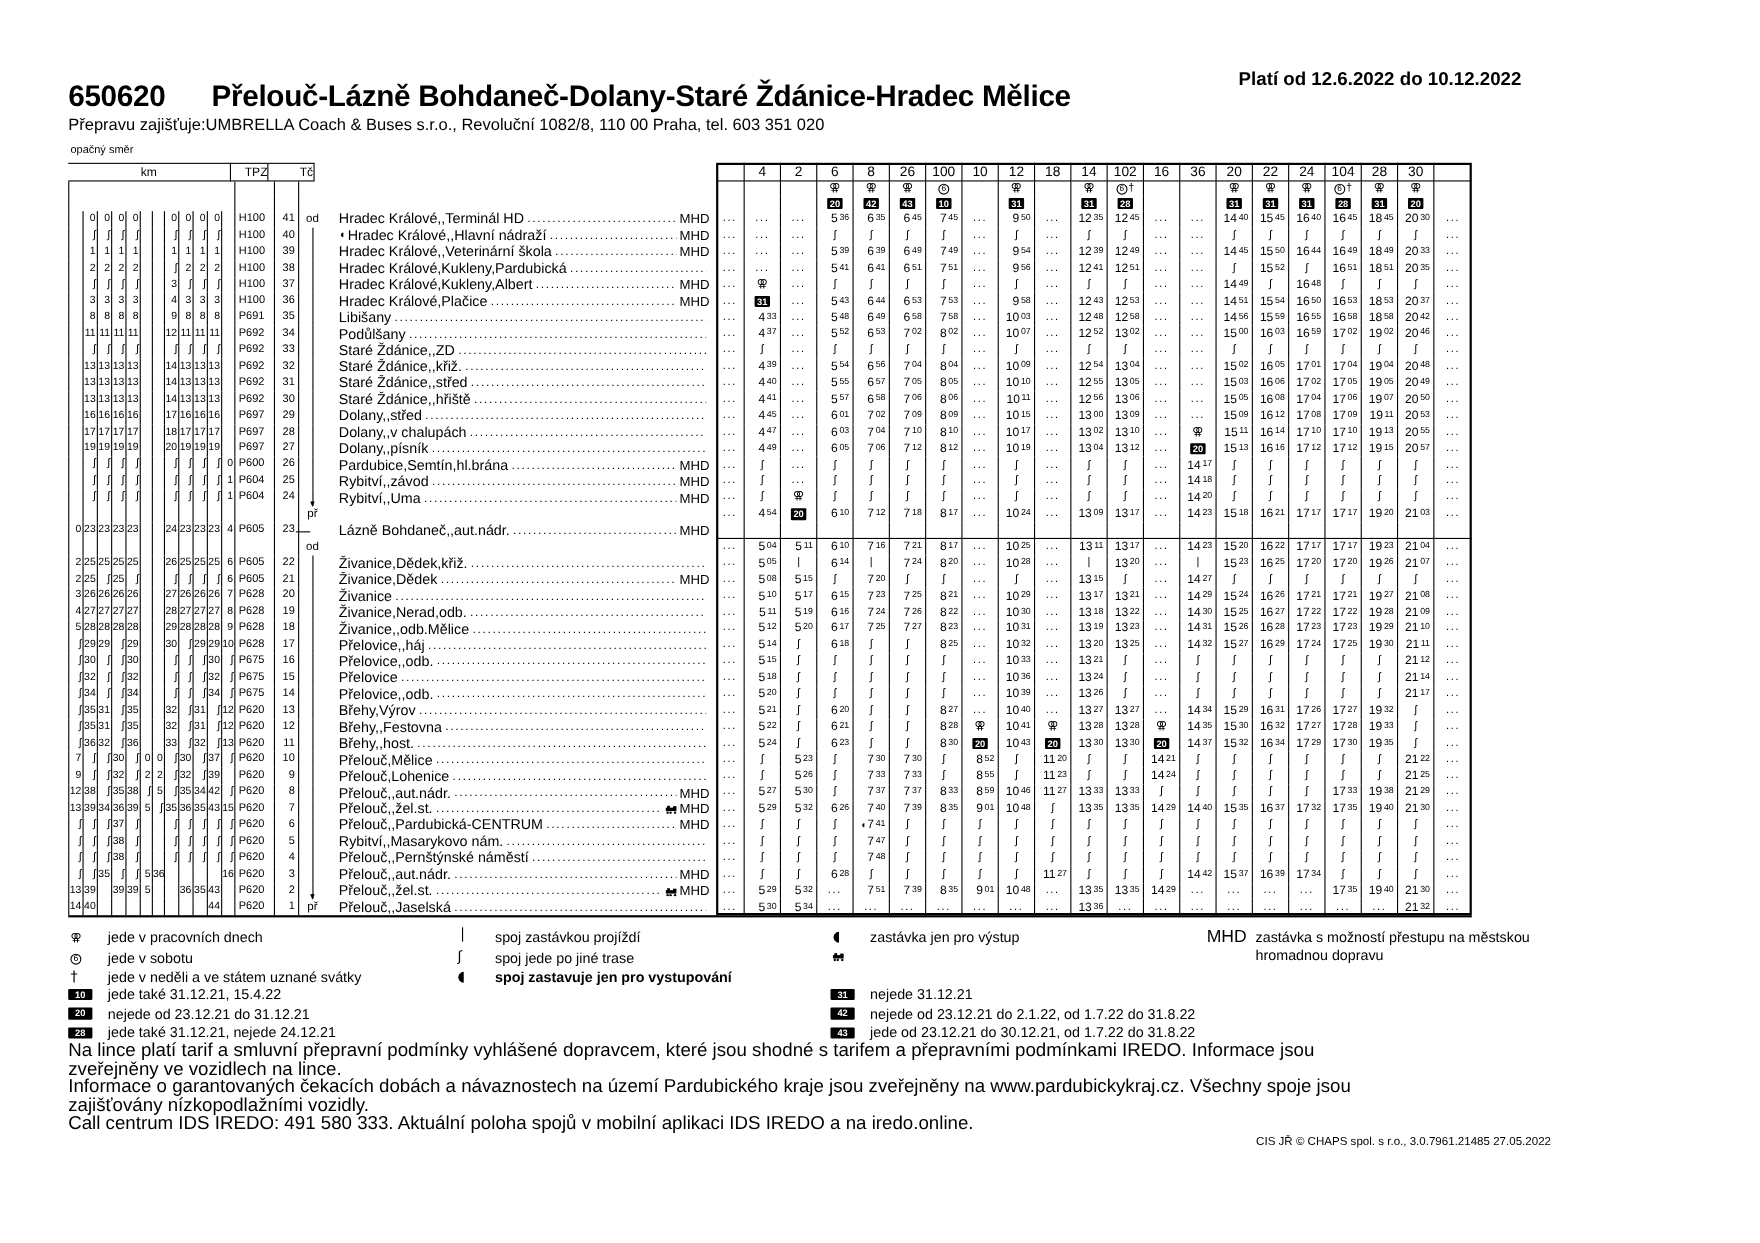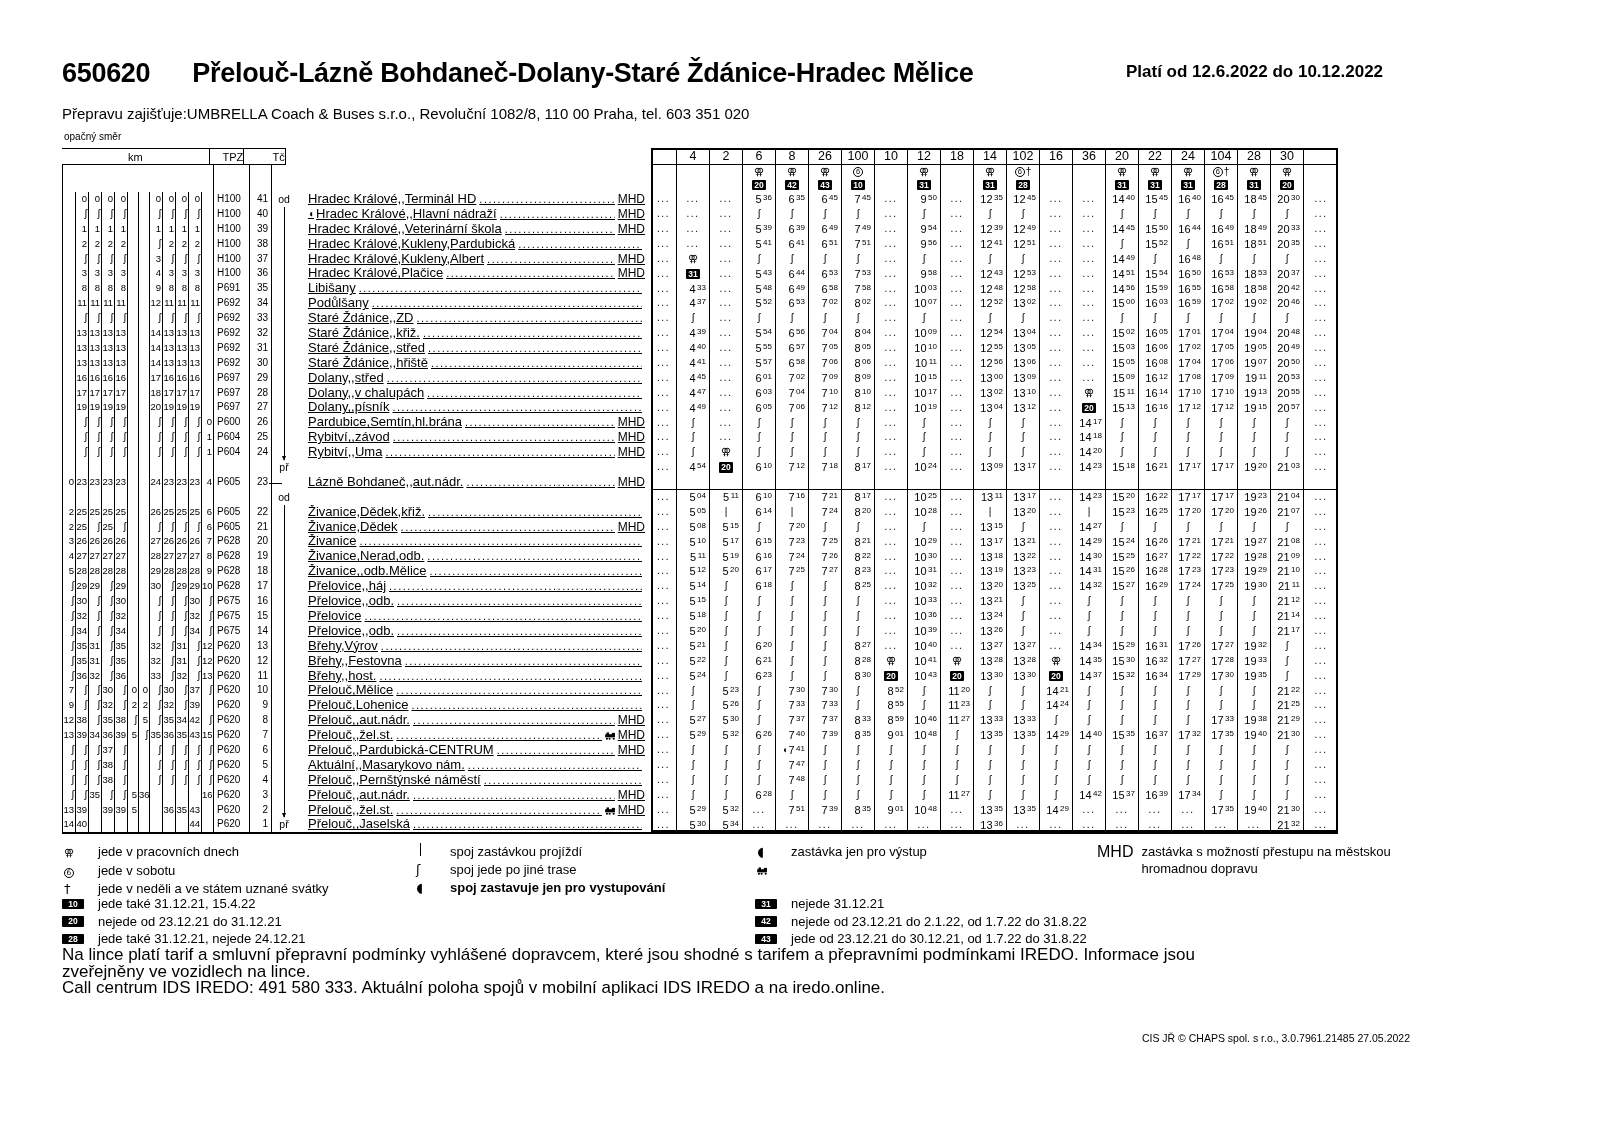--- a/index.html
+++ b/index.html
@@ -1,40 +1,40 @@
 <!DOCTYPE html>
 <html><head>
 <meta charset="utf-8">
 <style>
   * { box-sizing: border-box; margin: 0; padding: 0; }
   html,body { width:1600px; height:1130px; background:#fff; color:#000;
     font-family:"Liberation Sans", sans-serif; position:relative; overflow:hidden; }
 
   
-  .page-title { position:absolute; top:58px; left:62px; display:flex; gap:42px;
+  .page-title { position:absolute; top:72px; left:62px; display:flex; gap:42px;
     font-size:27px; font-weight:bold; letter-spacing:-0.3px; }
   .validity { position:absolute; top:62px; left:1126px; font-size:17px; font-weight:bold; }
   .operator { position:absolute; top:105px; left:62px; font-size:15px; }
   .operator .op-label { margin-right:0; }
   .dir-note { position:absolute; top:131px; left:64px; font-size:10px; }
 
   
   .tt { position:absolute; top:148px; left:62px; width:1276px; border-bottom:2px solid #000; }
   .r { display:flex; height:14.9px; line-height:14.5px; position:relative; }
   .hdr { height:17px; line-height:16px; }
   .symr { height:13px; line-height:12px; }
   .bdgr { height:14px; line-height:13px; }
 
   .k   { width:13px; height:100%; border-left:1px solid #000; font-size:9.5px; text-align:right; padding-right:1px; overflow:hidden; }
   .k.narrow { width:11px; }
   .k.last { border-right:1px solid #000; }
   .tpz { width:36px; height:100%; border-right:1px solid #000; font-size:10px; padding-left:3px; overflow:hidden; }
   .tc  { width:22px; height:100%; border-right:1px solid #000; font-size:10px; text-align:right; padding-right:3px; }
   .gut { width:24px; height:100%; position:relative; font-size:10.5px; text-align:center; }
-  .nm  { width:355px; height:100%; display:flex; align-items:flex-start; font-size:13px; padding:0 6px 0 12px; overflow:hidden; white-space:nowrap;text-decoration:underline; }
+  .nm  { width:355px; height:100%; display:flex; align-items:flex-end; font-size:13px; padding:0 6px 0 12px; overflow:hidden; white-space:nowrap; }
   .nm .pre { margin-right:2px; font-size:10px; }
   .nm .ld { flex:1; overflow:hidden; margin:0 3px; }
   .nm .ld::after { content:"...................................................................................."; letter-spacing:1.5px; font-size:11px; }
   .nm .sfx { font-size:12px; display:flex; align-items:center; gap:2px; }
 
   .tg { display:flex; height:100%; }
   .t { width:33px; height:100%; border-right:1px solid #000; display:flex; justify-content:flex-end;
        align-items:center; padding-right:3px; font-size:11px; overflow:hidden; }
   .t.L { width:26px; } .t.R { width:34px; border-right:none; }
   .t.c { justify-content:center; padding-right:0; }
@@ -3884,21 +3884,21 @@
       <div class="k narrow"></div>
       <div class="k"><span class="wv">ʃ</span></div>
       <div class="k"><span class="wv">ʃ</span></div>
       <div class="k"><span class="wv">ʃ</span></div>
       <div class="k"><span class="wv">ʃ</span></div>
       <div class="k last"><span class="wv">ʃ</span></div>
       <div class="tpz">P620</div>
       <div class="tc">5</div>
       <div class="gut gline"></div>
       <div class="nm">
-        <span>Aktuální,,Masarykovo nám.</span>
+        <span>Rybitví,,Masarykovo nám.</span>
         <span class="ld"></span>
         <span class="sfx"></span>
       </div>
       <div class="tg">
         <div class="t c L">
           <span class="d3">...</span>
         </div>
         <div class="t c">
           <span class="wv">ʃ</span>
         </div>
@@ -4421,15 +4421,16 @@
       </div>
       <div class="nt-row">
         <span class="bdg">43</span>
         <span>jede od 23.12.21 do 30.12.21, od 1.7.22 do 31.8.22</span>
       </div>
     </div>
 </div>
 
 <div class="footer" id="ft">
     <div>Na lince platí tarif a smluvní přepravní podmínky vyhlášené dopravcem, které jsou shodné s tarifem a přepravními podmínkami IREDO. Informace jsou zveřejněny ve vozidlech na lince.</div>
+    <div>Informace o garantovaných čekacích dobách a návaznostech na území Pardubického kraje jsou zveřejněny na www.pardubickykraj.cz. Všechny spoje jsou zajišťovány nízkopodlažními vozidly.</div>
     <div>Call centrum IDS IREDO: 491 580 333. Aktuální poloha spojů v mobilní aplikaci IDS IREDO a na iredo.online.</div>
   </div>
 <div class="credit">CIS JŘ © CHAPS spol. s r.o., 3.0.7961.21485 27.05.2022</div>
 
 </body></html>

